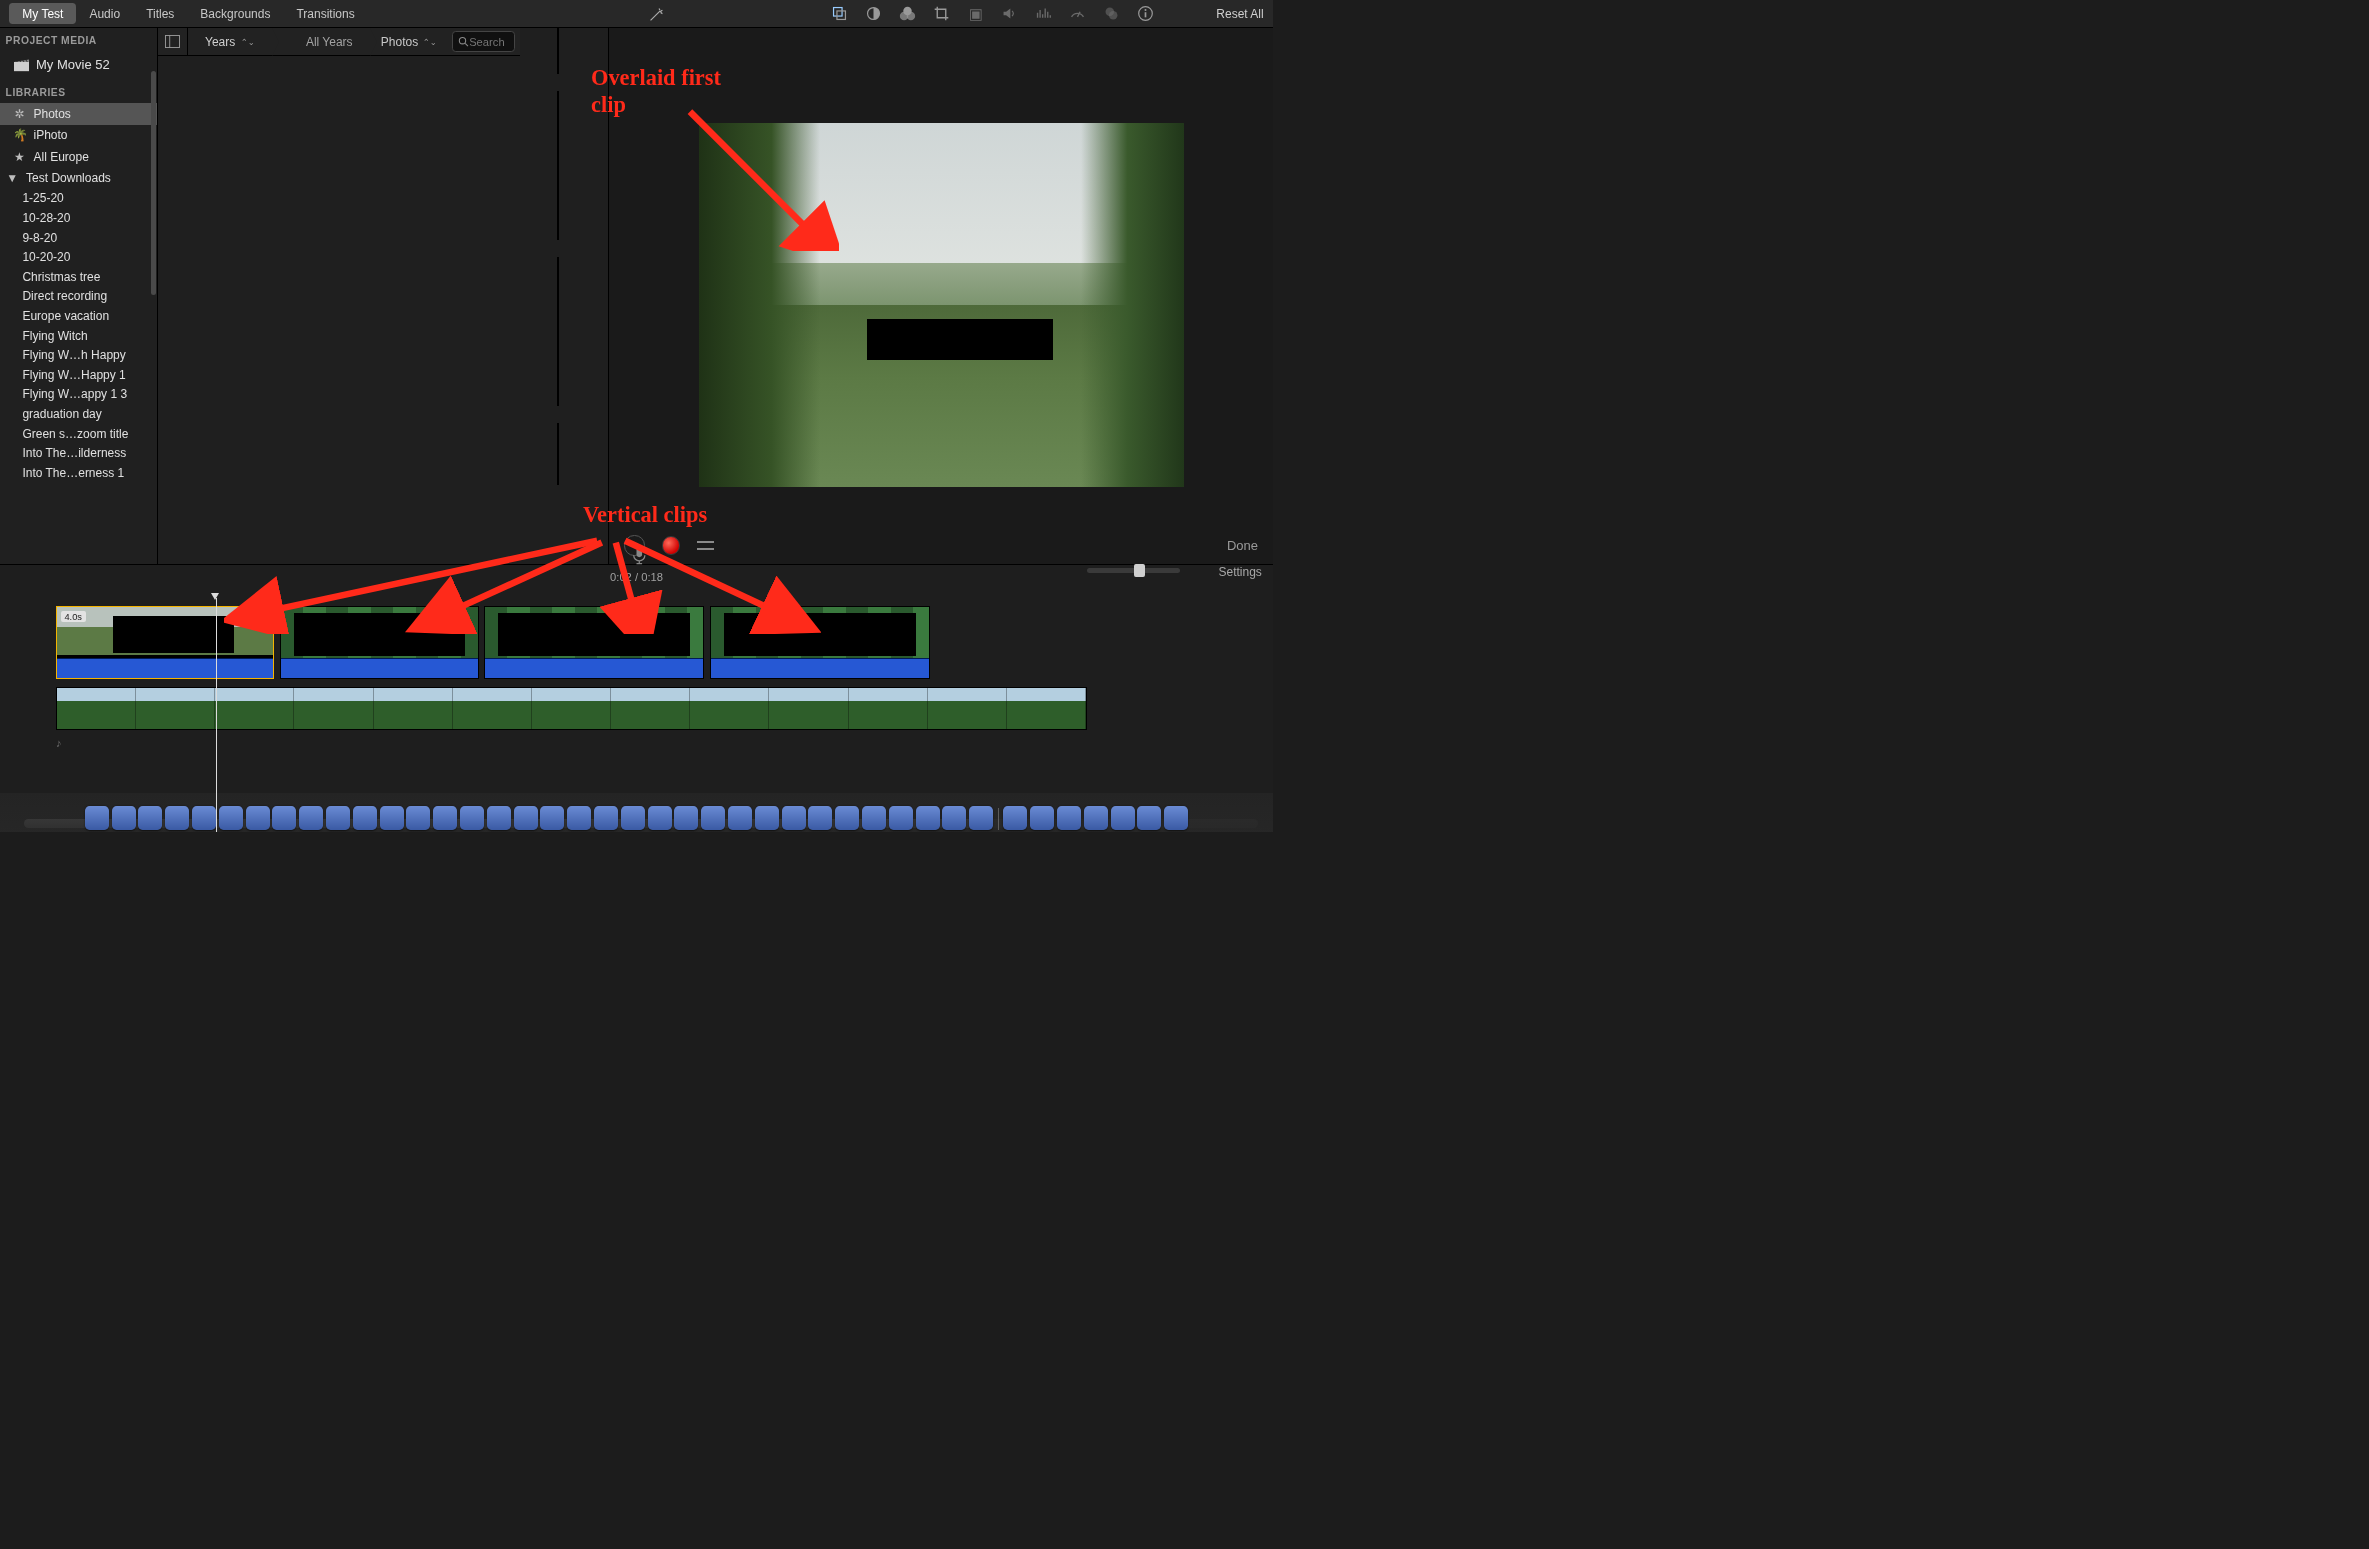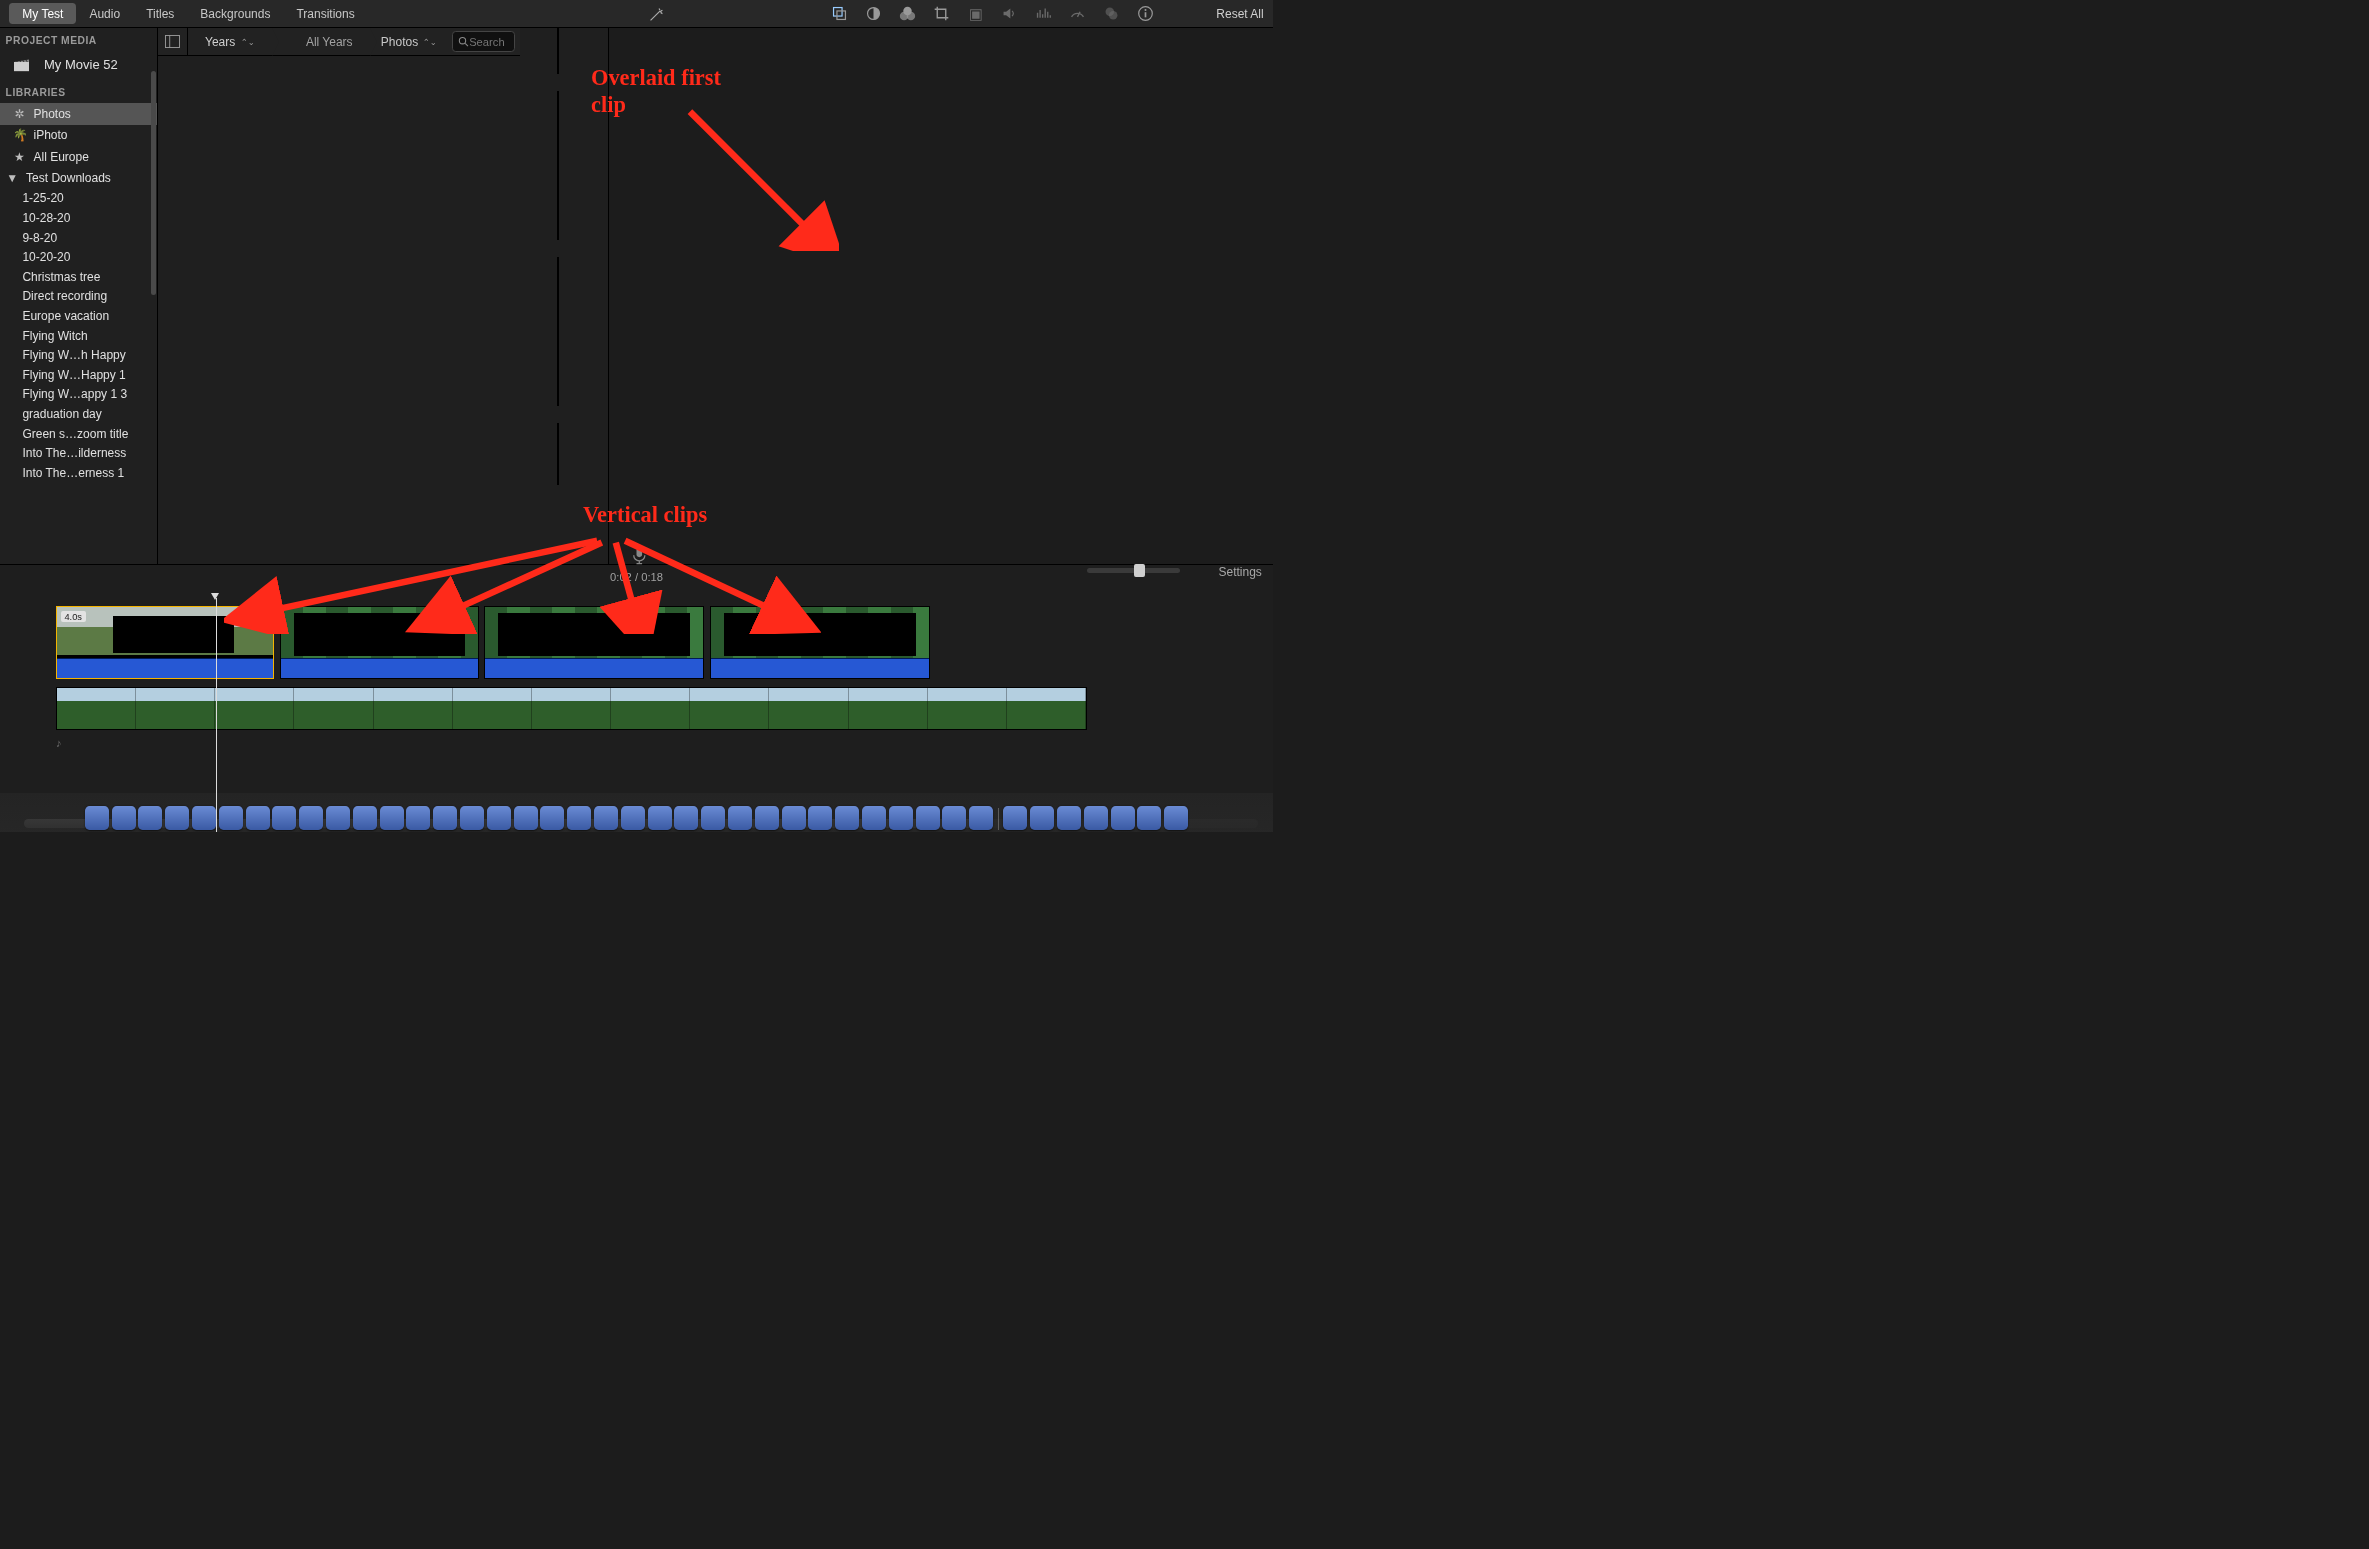--- a/index.html
+++ b/index.html
@@ -8,21 +8,21 @@
   .topbar { height:28px; background:#282828; display:flex; align-items:center; justify-content:space-between; padding:0 9.3px; border-bottom:0.9px solid #000; }
   .topnav { display:flex; gap:0; }
   .topnav-item { padding:3.7px 13px; font-size:12px; color:#c8c8c8; cursor:pointer; border-radius:3.7px; }
   .topnav-item.active { background:#5a5a5a; color:#fff; }
   .viewer-tools { display:flex; align-items:center; gap:17px; }
   .viewer-tools .icn { width:17px; height:17px; fill:#9a9a9a; color:#9a9a9a; cursor:pointer; display:flex; align-items:center; justify-content:center; font-size:15px; }
   .reset { font-size:12px; color:#cfcfcf; cursor:pointer; }
   .main { display:flex; height:536px; }
   .left { width:158px; background:#202020; display:flex; flex-direction:column; border-right:0.9px solid #000; position:relative; }
   .section-header { font-size:10.3px; font-weight:600; letter-spacing:0.5px; color:#9a9a9a; padding:6.5px 7.5px 4.7px 5.6px; }
-  .project-row { display:flex; align-items:center; gap:14px; padding:6.5px 9.3px 9.3px 13px; }
+  .project-row { display:flex; align-items:center; gap:6px; padding:6.5px 9.3px 9.3px 13px; }
   .project-row .clap { width:17px; height:15px; }
   .project-name { font-size:13px; color:#e0e0e0; }
   .lib-item { display:flex; align-items:center; gap:7.5px; padding:3.7px 7.5px 3.7px 13px; font-size:12px; color:#e0e0e0; cursor:pointer; }
   .lib-item.sel { background:#555; }
   .lib-item .glyph { width:13px; text-align:center; color:#bdbdbd; font-size:12px; }
   .events-list { display:flex; flex-direction:column; }
   .ev { padding:2.8px 7.5px 2.8px 22.4px; font-size:12px; color:#e0e0e0; cursor:pointer; white-space:nowrap; overflow:hidden; text-overflow:ellipsis; }
   .left .scroll-hint { position:absolute; right:0.9px; top:43px; width:4.7px; height:224px; background:#4a4a4a; border-radius:2.8px; }
   .browser { width:451px; background:#1f1f1f; border-right:0.9px solid #000; display:flex; flex-direction:row; position:relative; }
   .browser-bar { height:28px; background:#222; border-bottom:0.9px solid #000; display:flex; align-items:center; position:relative; }
@@ -284,20 +284,39 @@
           <div class="thumb wide">
               <div class="redact"></div>
             </div>
           <div class="thumb wide">
               <div class="redact"></div>
             </div>
         </div>
       </div>
     </div>
 
+    <div class="viewer">
+      <div class="viewer-canvas">
+        <div class="preview">
+          <div class="sky"></div>
+            <div class="hills"></div>
+            <div class="grass"></div>
+          <div class="leftbush"></div>
+            <div class="rightbush"></div>
+          <div class="red"></div>
+        </div>
+      </div>
+      <div class="viewer-bottom">
+        <div class="rec-ring"></div>
+        <div class="rec-dot"></div>
+        <div class="sliders-icn"></div>
+        <div style="flex:1"></div>
+        <div class="done">Done</div>
+      </div>
+    </div>
   </div>
 
   <div class="timeline">
     <div class="timeline-top">
       <svg class="mic" viewBox="0 0 20 20">
           <rect x="7" y="2" width="6" height="10" rx="3" fill="#888"></rect>
           <path d="M4 10 a6 6 0 0 0 12 0 M10 16 V19 M7 19 H13" fill="none" stroke="#888" stroke-width="1.4"></path>
         </svg>
       <span class="tc"><span>0:02</span><span> / </span><span>0:18</span></span>
       <div class="zoom">

